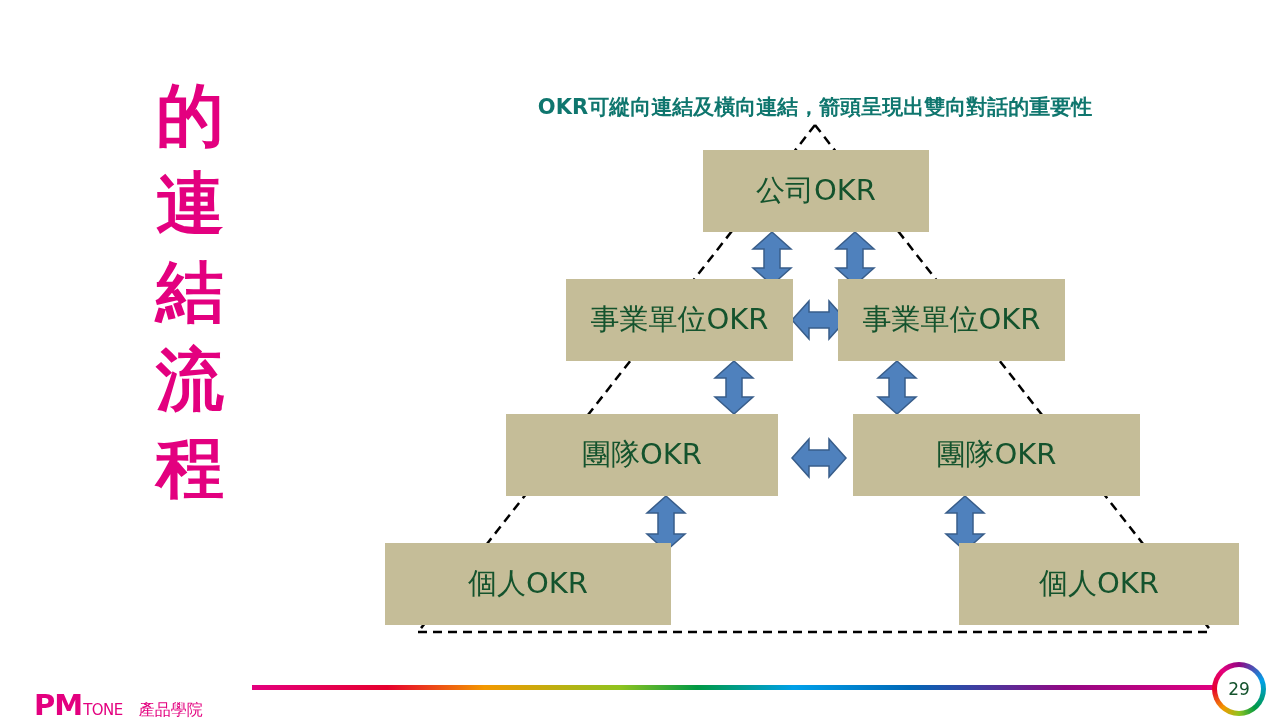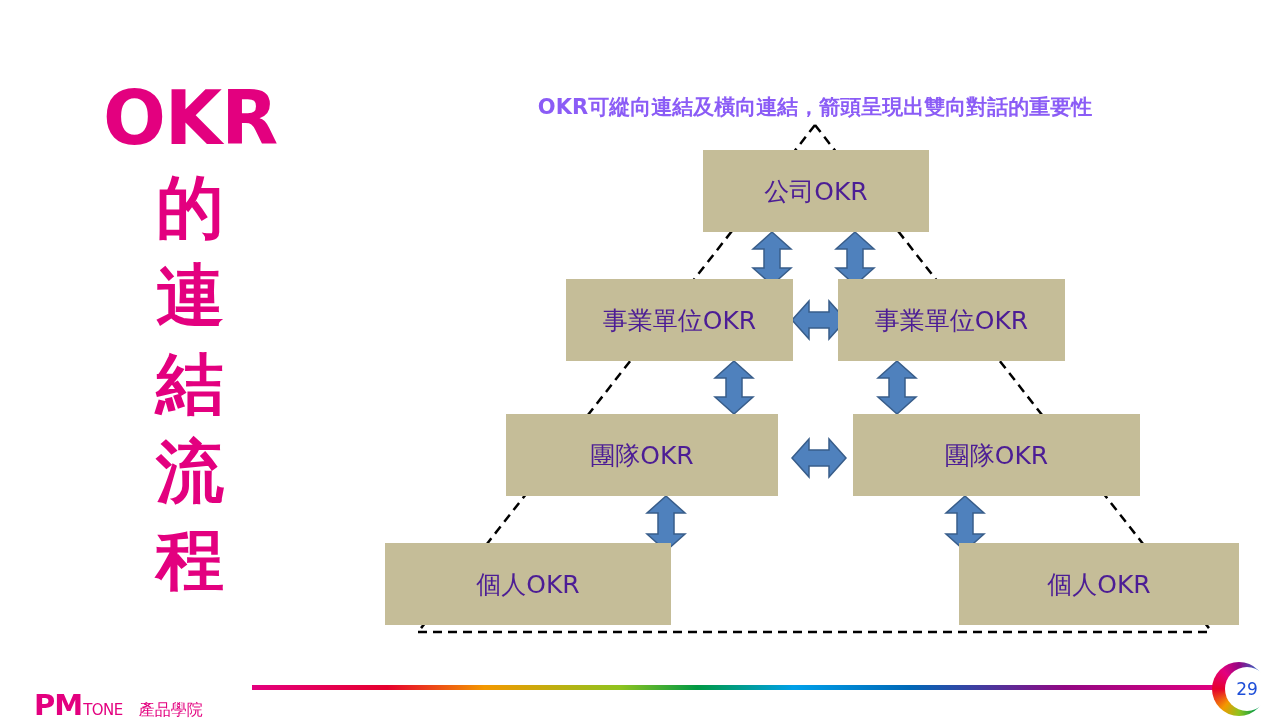--- a/index.html
+++ b/index.html
@@ -8,52 +8,51 @@
       font-family: "DejaVu Sans", "Liberation Sans", sans-serif;
     }
     .side-title {
       position: absolute; left: 100px; top: 72px; width: 180px;
       color: #e3007f; font-weight: bold; text-align: center;
     }
     .side-title .okr { font-size: 74px; line-height: 92px; letter-spacing: -1px; font-family: "DejaVu Sans", sans-serif; }
     .side-title .ch { display: block; font-size: 68px; line-height: 88px; }
     .subtitle {
       position: absolute; left: 480px; top: 92px; width: 670px; text-align: center;
-      color: #8b5cf6; font-weight: bold; font-size: 21px; line-height: 30px;
+      color: #0f766e; font-weight: bold; font-size: 21px; line-height: 30px;
     }
     svg.diagram { position: absolute; left: 0; top: 0; width: 1280px; height: 720px; }
     .box {
       position: absolute; background: #c5bd98; display: flex; align-items: center; justify-content: center;
-      color: #4c1d95; font-size: 25px; white-space: nowrap;
+      color: #14532d; font-size: 29px; white-space: nowrap;
     }
     .footer-logo {
       position: absolute; left: 34px; top: 673px; display: flex; align-items: baseline;
       color: #e3007f;
     }
     .footer-logo .pm { font-weight: bold; font-size: 29px; letter-spacing: -1px; }
     .footer-logo .tone { font-size: 15px; margin-left: 1px; letter-spacing: -0.5px; margin-top: 28px; }
     .footer-logo .academy { font-size: 16px; margin-left: 16px; }
     .rainbow {
       position: absolute; left: 252px; top: 685px; width: 968px; height: 5px;
       background: linear-gradient(to right, #e3007f 0%, #e6002d 14%, #f39800 24%, #8fc31f 38%, #009944 46%, #00a0e9 56%, #0068b7 68%, #920783 84%, #e3007f 100%);
     }
     .page-ring {
       position: absolute; left: 1212px; top: 662px; width: 54px; height: 54px; border-radius: 50%;
       background: conic-gradient(#920783 0deg, #00a0e9 70deg, #009944 140deg, #8fc31f 180deg, #f39800 220deg, #e6002d 270deg, #e3007f 320deg, #920783 360deg);
     }
     .page-ring-inner {
-      position: absolute; left: 13px; top: 5px; width: 44px; height: 44px; border-radius: 50%; background: #fff;
-      display: flex; align-items: center; justify-content: center; font-size: 17px; color: #1d4ed8;
+      position: absolute; left: 5px; top: 5px; width: 44px; height: 44px; border-radius: 50%; background: #fff;
+      display: flex; align-items: center; justify-content: center; font-size: 17px; color: #14532d;
     }
   </style>
 </head>
 <body>
 
 <div class="side-title">
-  <div class="okr">OKR</div>
   <span class="ch">的</span>
   <span class="ch">連</span>
   <span class="ch">結</span>
   <span class="ch">流</span>
   <span class="ch">程</span>
 </div>
 
 <div class="subtitle">OKR可縱向連結及橫向連結，箭頭呈現出雙向對話的重要性</div>
 
 <svg class="diagram" viewBox="0 0 1280 720">

